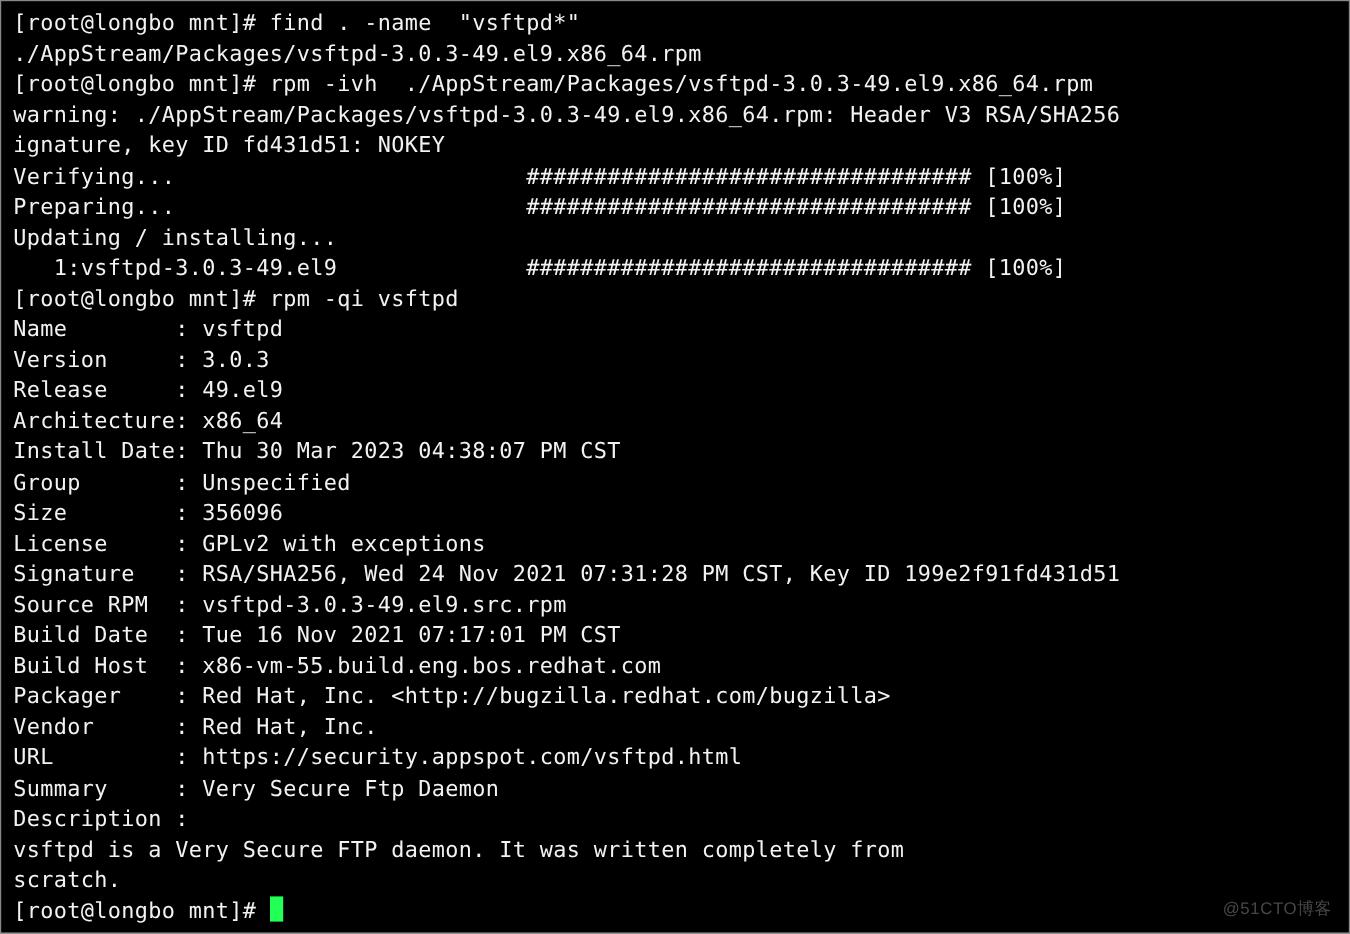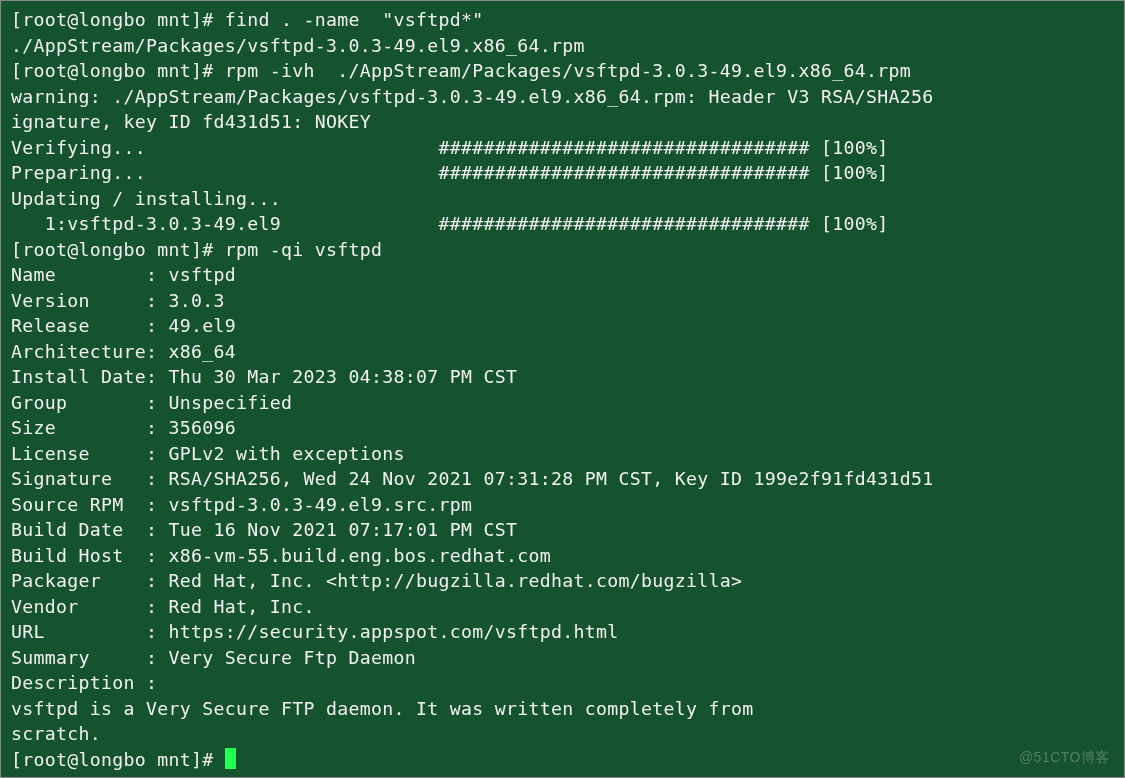--- a/index.html
+++ b/index.html
@@ -5,21 +5,21 @@
   html, body {
     margin: 0;
     padding: 0;
     background: #fff;
   }
   .frame {
     width: 1125px;
     height: 778px;
     box-sizing: border-box;
     border: 1px solid #888;
-    background: #14532d;
+    background: #000000;
     position: relative;
     overflow: hidden;
   }
   .terminal {
     position: absolute;
     left: 10px;
     top: 6px;
     right: 6px;
     font-family: "DejaVu Sans Mono", "Menlo", "Consolas", monospace;
     font-size: 18.2px;

